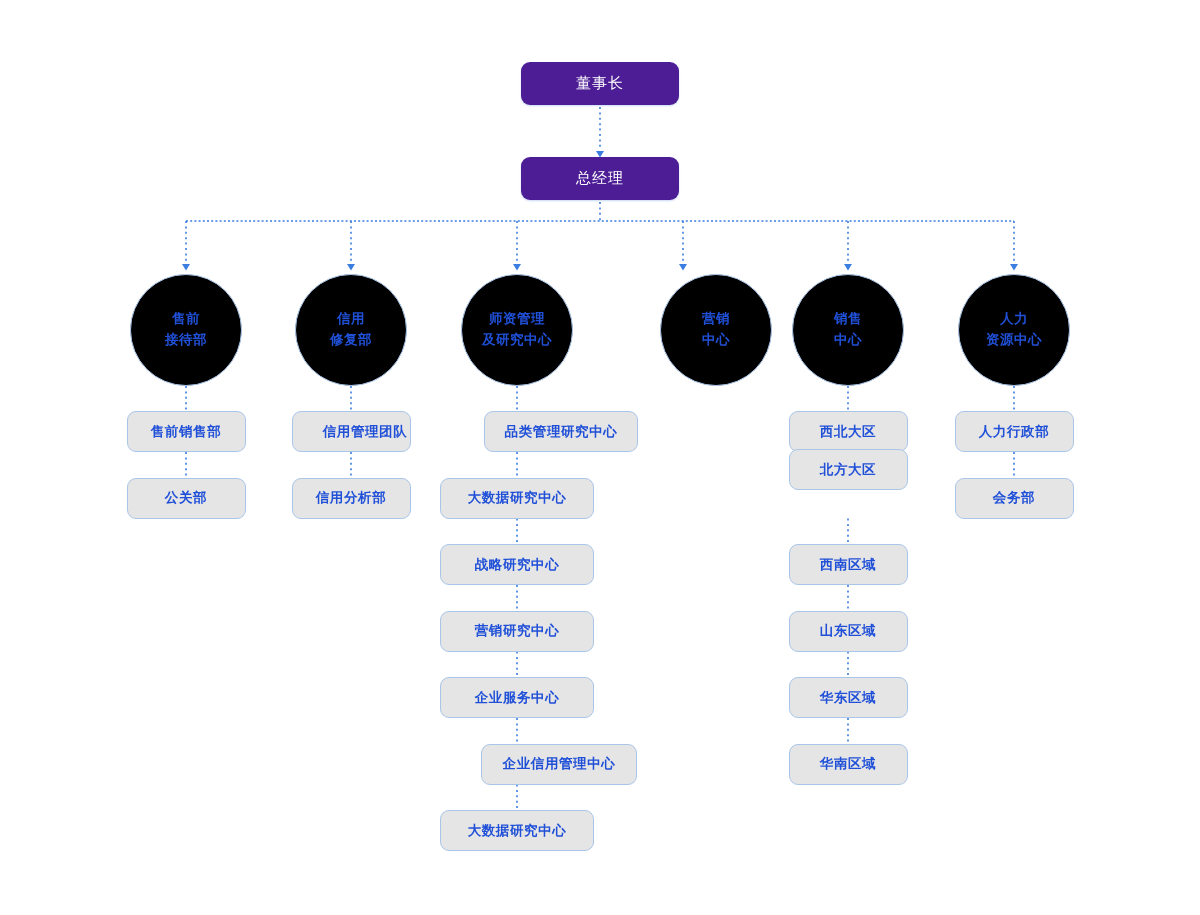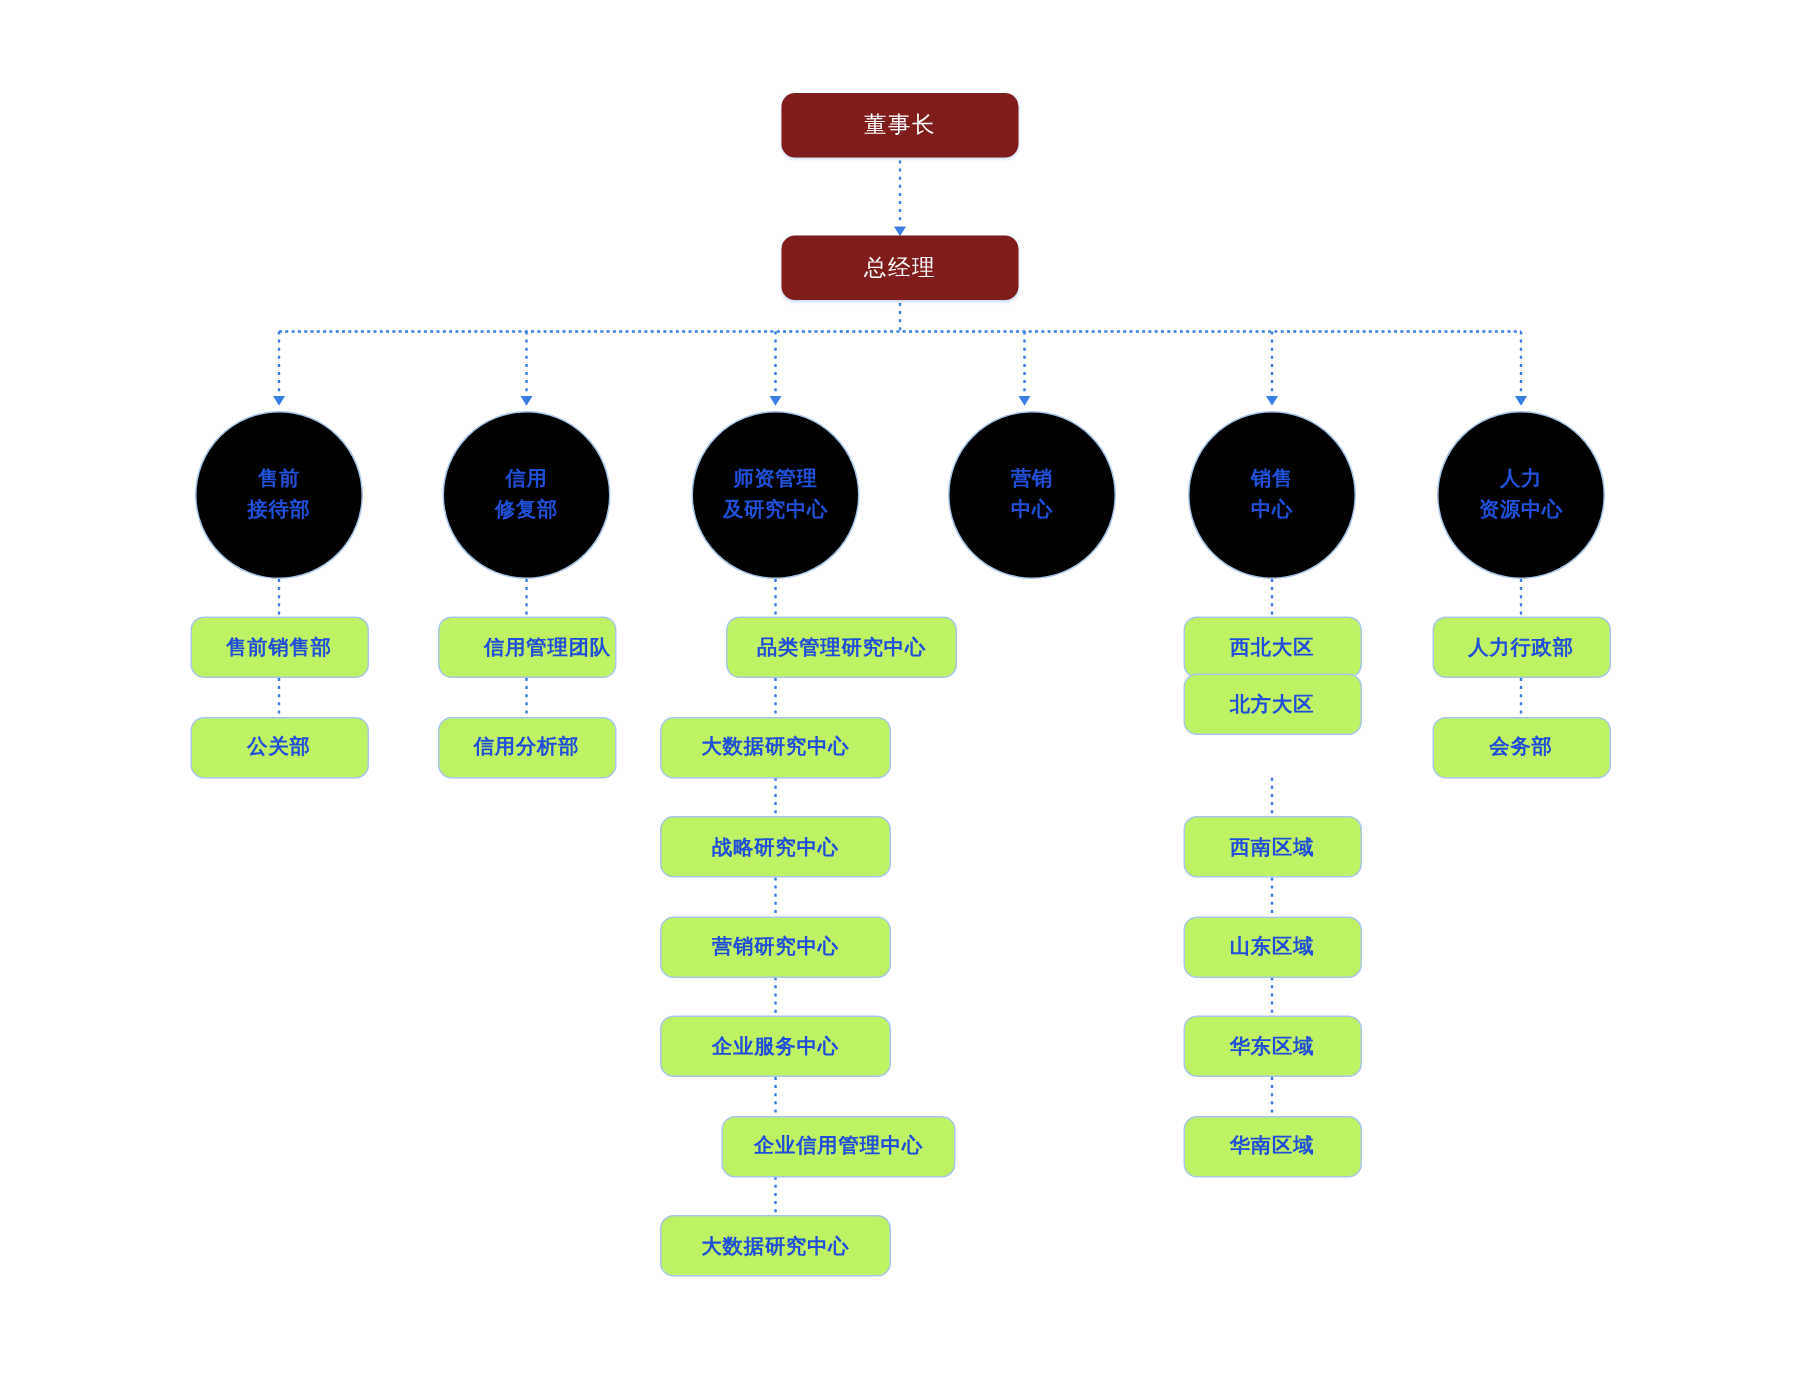--- a/index.html
+++ b/index.html
@@ -25,21 +25,21 @@
   .node {
     position: absolute;
     box-sizing: border-box;
     display: flex;
     align-items: center;
     justify-content: center;
     text-align: center;
   }
   
   .node-root {
-    background: #7f1d1d;
+    background: #4c1d95;
     border-radius: 9px;
     color: #ffffff;
     font-size: 15px;
     font-weight: 500;
     letter-spacing: 1px;
     box-shadow: 0 1px 2px rgba(42,109,212,0.25);
   }
   
   .node-circle {
     border: 1.3px solid #a9c6e9;
@@ -51,21 +51,21 @@
     line-height: 1.55;
     letter-spacing: 0.5px;
   }
   .node-circle .lines {
     display: block;
   }
   
   .node-box {
     border: 1.2px solid #a9c6e9;
     border-radius: 9px;
-    background: #bef264;
+    background: #e5e5e5;
     color: #2050d8;
     font-size: 13.5px;
     font-weight: 700;
     letter-spacing: 0.6px;
   }
   .svg-layer {
     position: absolute;
     left: 0;
     top: 0;
     pointer-events: none;
@@ -163,21 +163,21 @@
       </div>
       <div class="node node-box" style="left: 440px; top: 677px; width: 154px; height: 41px;">
         <span>企业服务中心</span>
       </div>
       <div class="node node-box" style="left: 447px; top: 743.5px; width: 156px; height: 41px; margin-left: 34px;">
         <span>企业信用管理中心</span>
       </div>
       <div class="node node-box" style="left: 440px; top: 810px; width: 154px; height: 41px;">
         <span>大数据研究中心</span>
       </div>
-      <div class="node node-circle" style="left: 632px; top: 274px; width: 112px; height: 112px;">
+      <div class="node node-circle" style="left: 660px; top: 274px; width: 112px; height: 112px;">
         <div class="lines">
           <div>营销</div>
           <div>中心</div>
         </div>
       </div>
       <div class="node node-circle" style="left: 792px; top: 274px; width: 112px; height: 112px;">
         <div class="lines">
           <div>销售</div>
           <div>中心</div>
         </div>

